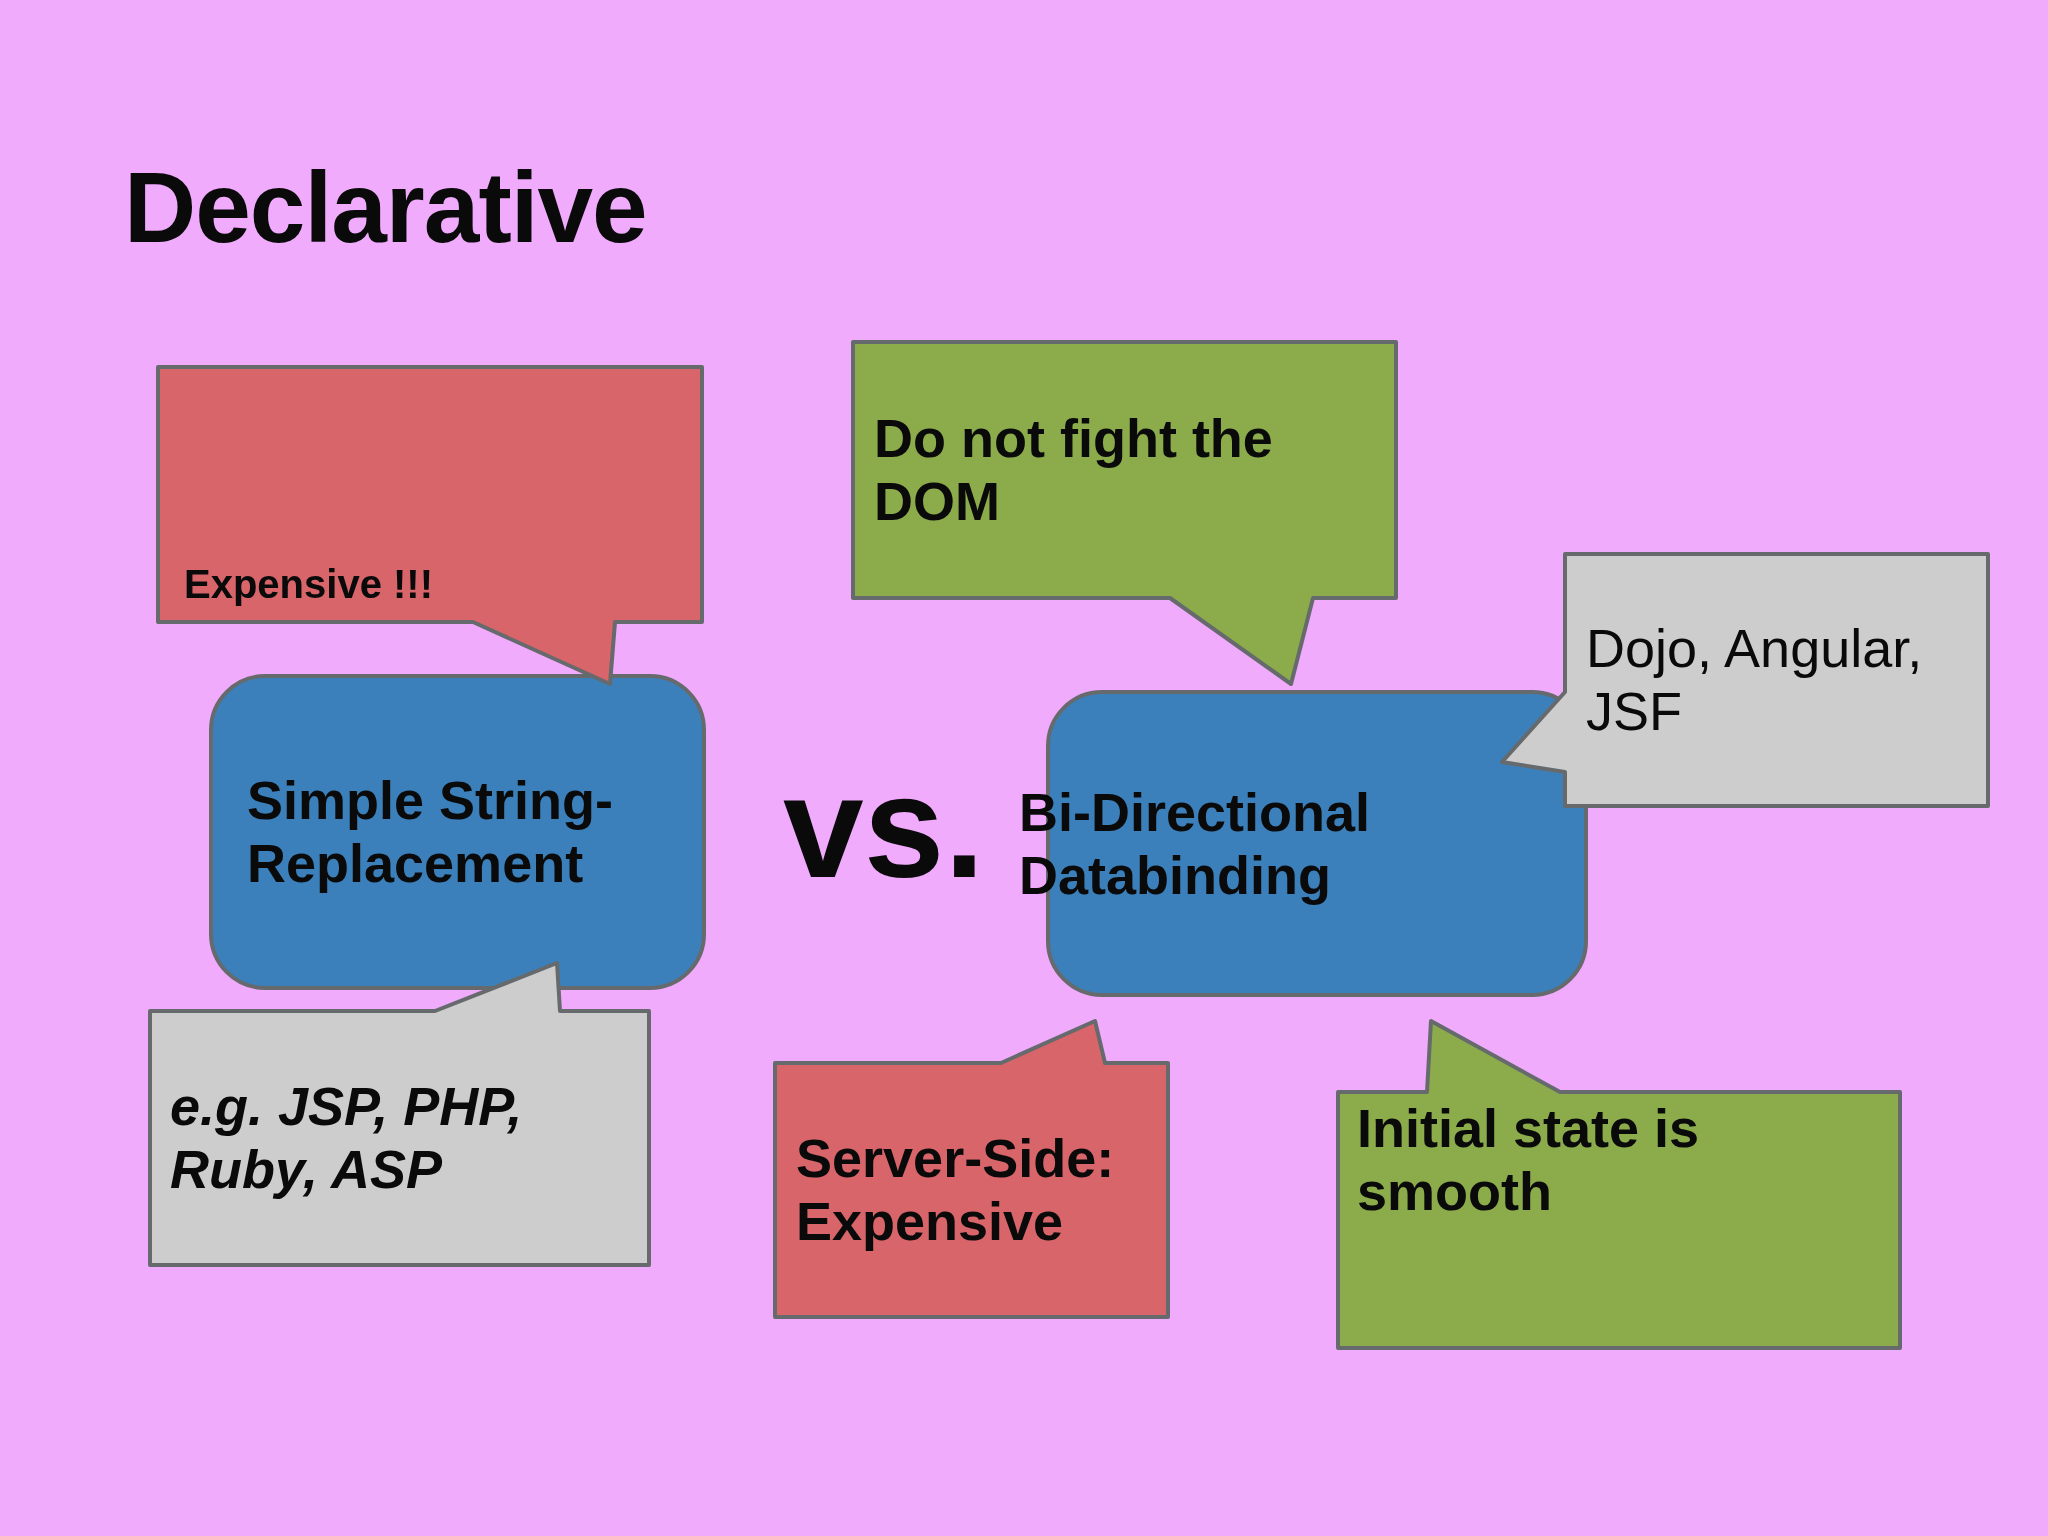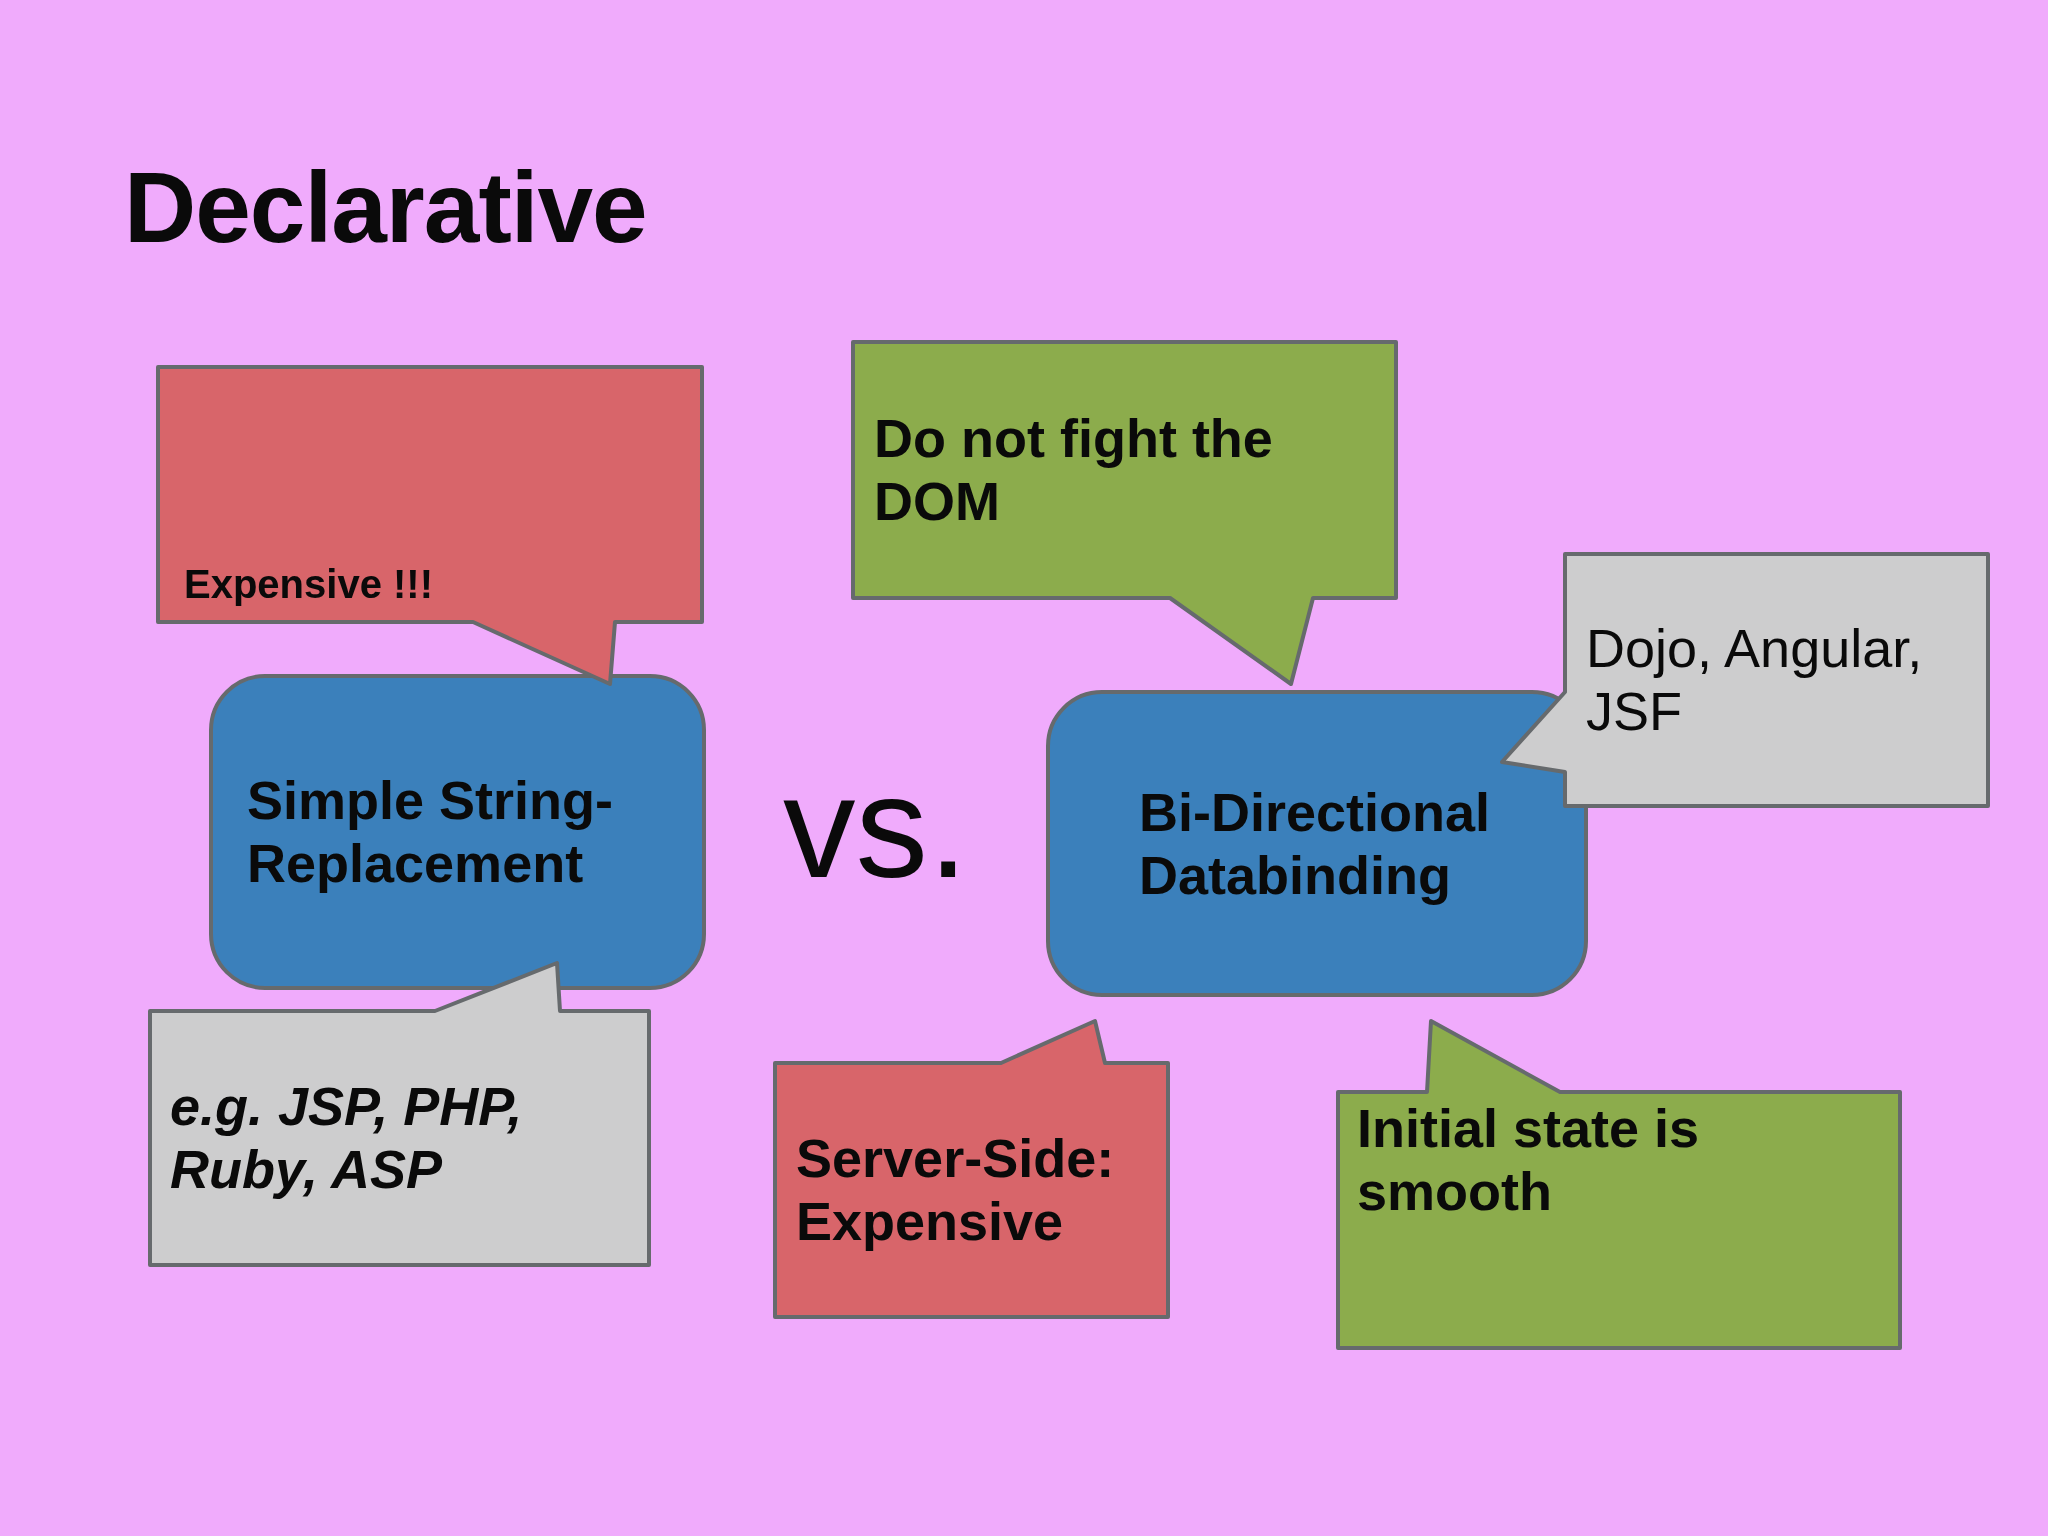--- a/index.html
+++ b/index.html
@@ -30,27 +30,27 @@
     left:124px;top:157px;
     font-size:100px;
     font-weight:bold;
     line-height:1;
     letter-spacing:-1px;
   }
   #versus{
     position:absolute;
     left:783px;top:755px;
     font-size:145px;
-    font-weight:normal;
+    font-weight:bold;
     line-height:1;
   }
   
   #t-expensive{left:158px;top:361px;width:544px;height:255px;padding-left:26px;font-size:40px;justify-content:flex-end;}
   #t-simple   {left:211px;top:676px;width:457px;height:312px;padding-left:36px;}
-  #t-bidirectional{left:1106px;top:692px;width:505px;height:303px;padding-left:33px;}
+  #t-bidirectional{left:986px;top:692px;width:505px;height:303px;padding-left:33px;}
   #t-dojo     {left:1565px;top:554px;width:402px;height:252px;padding-left:21px;}
   #t-eg       {left:150px;top:1011px;width:479px;height:254px;padding-left:20px;font-style:italic;}
   #t-server   {left:775px;top:1063px;width:372px;height:254px;padding-left:21px;}
   #t-smooth   {left:1338px;top:1032px;width:543px;height:256px;padding-left:19px;}
   #t-dom      {left:853px;top:342px;width:522px;height:256px;padding-left:21px;}
 </style>
 </head>
 <body>
 
 <div id="slide">

